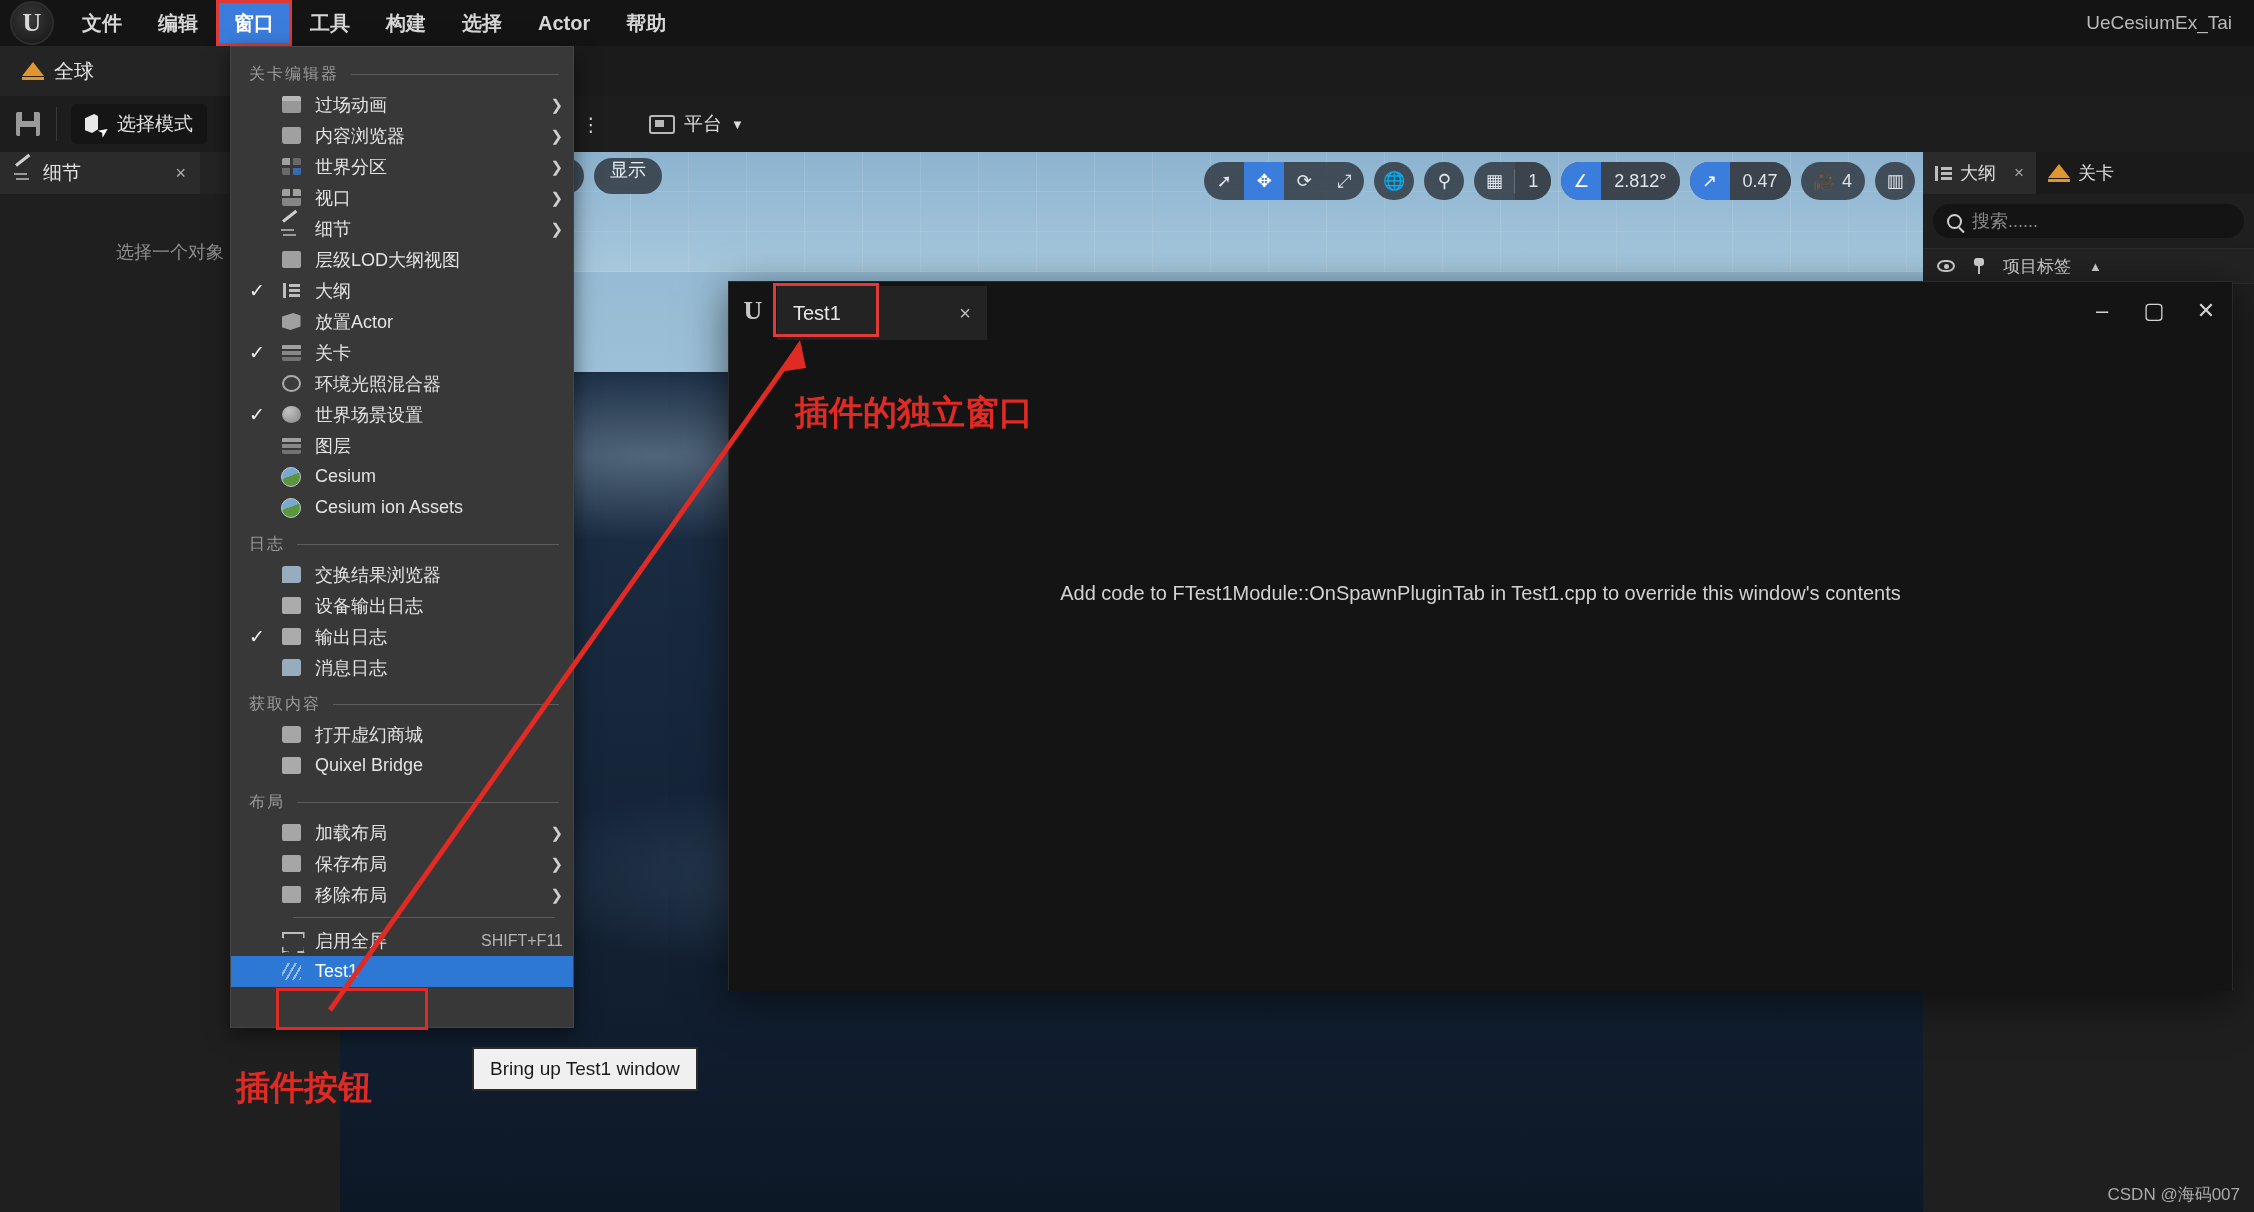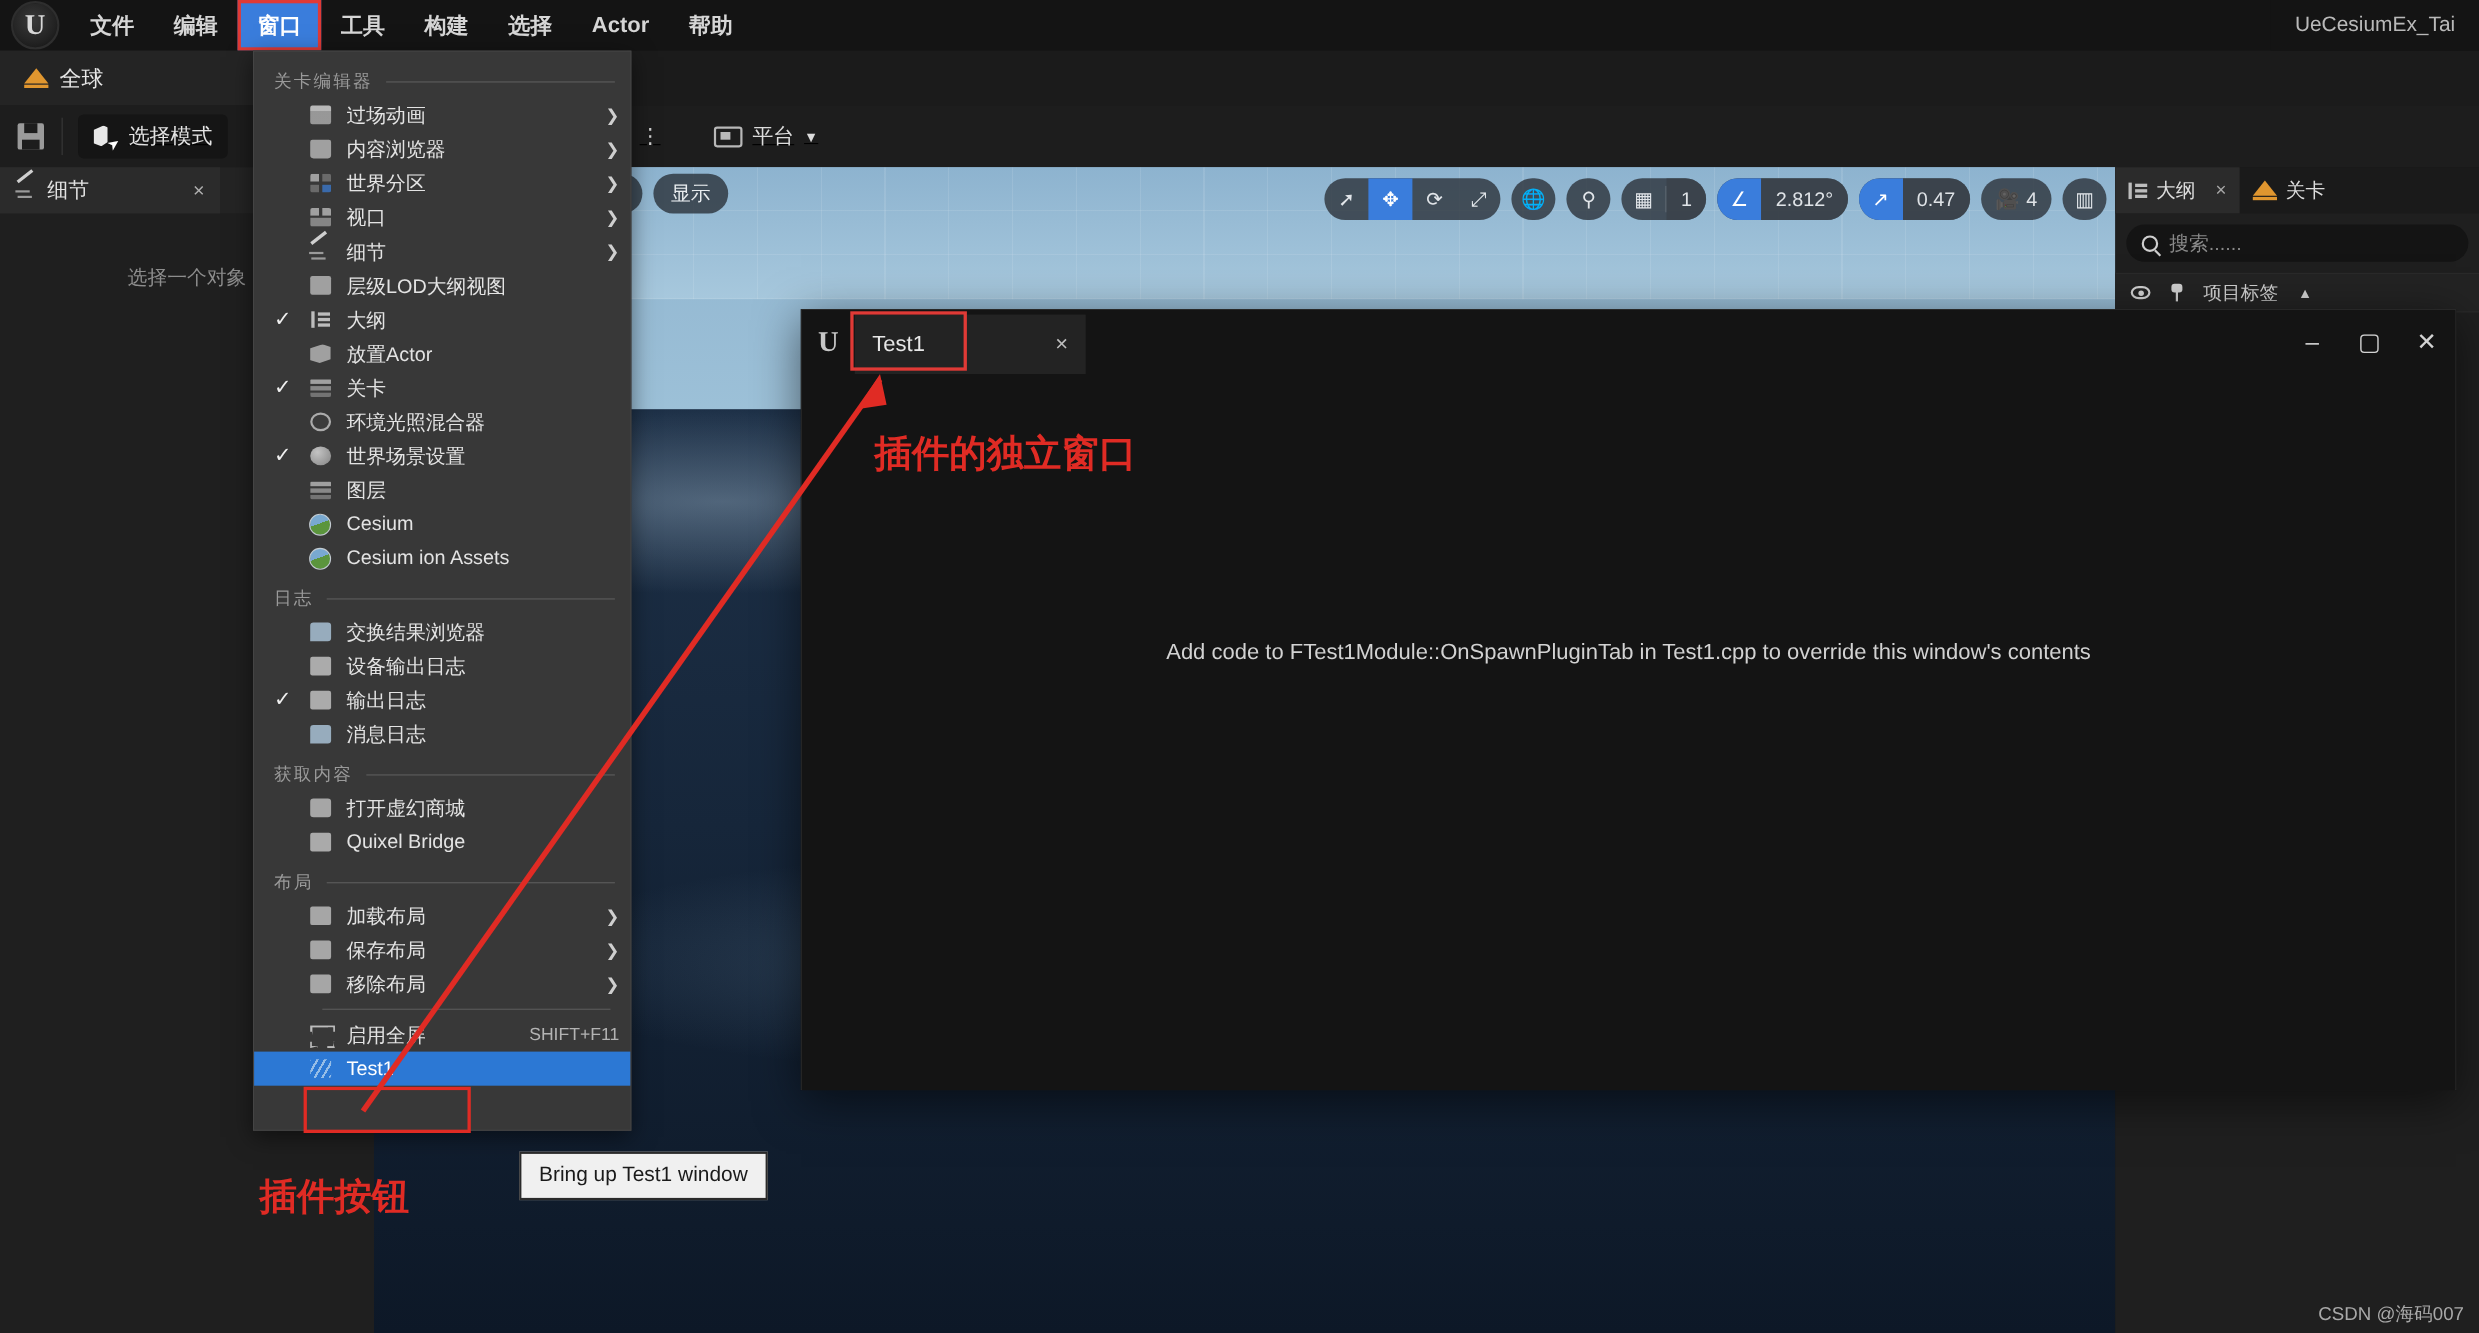--- a/index.html
+++ b/index.html
@@ -53,21 +53,21 @@
     content: ""; position: absolute; left: 0; bottom: 4px;
     border-left: 11px solid transparent; border-right: 11px solid transparent;
     border-bottom: 14px solid #e0962f;
   }
   .mtn-icon::after {
     content: ""; position: absolute; left: 0; bottom: 0; width: 22px; height: 3px; background: #e0962f;
   }
 
   .toolrow {
     position: absolute; left: 0; top: 96px; width: 2254px; height: 56px;
-    background: #1d1d1d; display: flex; align-items: center; text-decoration: underline;
+    background: #1d1d1d; display: flex; align-items: center;
   }
   .toolrow .save {
     width: 56px; height: 56px; display: flex; align-items: center; justify-content: center;
   }
   .floppy {
     width: 24px; height: 24px; background: #9a9a9a; position: relative; border-radius: 2px;
   }
   .floppy::before {
     content:""; position:absolute; left:6px; top:0; width:12px; height:9px; background:#1d1d1d;
   }
@@ -136,21 +136,21 @@
       radial-gradient(ellipse 700px 120px at 20% 10%, rgba(180,205,225,.35), rgba(0,0,0,0) 70%),
       radial-gradient(ellipse 500px 90px at 60% 30%, rgba(150,180,205,.25), rgba(0,0,0,0) 70%),
       radial-gradient(ellipse 600px 140px at 35% 60%, rgba(120,155,185,.25), rgba(0,0,0,0) 70%),
       linear-gradient(#1d3047 0%, #16263a 45%, #0d1827 100%);
   }
   .vp-toprow {
     position: absolute; left: 0; top: 0; height: 48px; display: flex; align-items: center; gap: 10px;
     padding-left: 8px;
   }
   .vp-chip {
-    height: 36px; padding: 0 16px; display: flex; align-items: center; gap: 9px;
+    height: 36px; padding: 0 16px; display: flex; gap: 9px;
     background: rgba(40,46,54,.78); border-radius: 18px; color: #e8ecef; font-size: 18px;
   }
   .vp-arrowbtn {
     width: 26px; height: 30px; display:flex; align-items:center; justify-content:center; color:#dedede; font-size: 16px;
   }
   .pers-cube { width: 18px; height: 18px; background:#c9cdd1; clip-path: polygon(0 25%, 60% 0, 100% 15%, 100% 78%, 45% 100%, 0 82%); }
   .light-ball { width: 18px; height: 18px; border-radius: 50%; background: radial-gradient(circle at 35% 32%, #f2f4f6, #9aa4ad); }
 
   
   .vp-tools {

